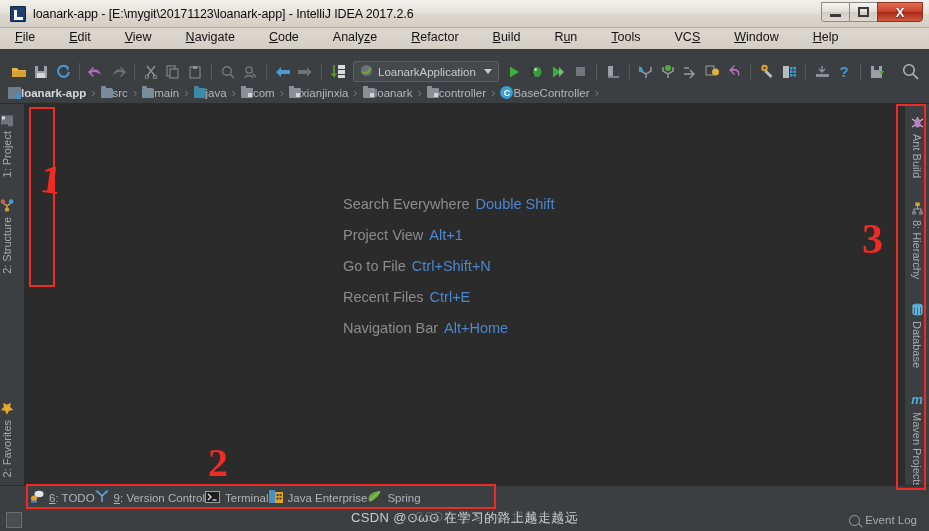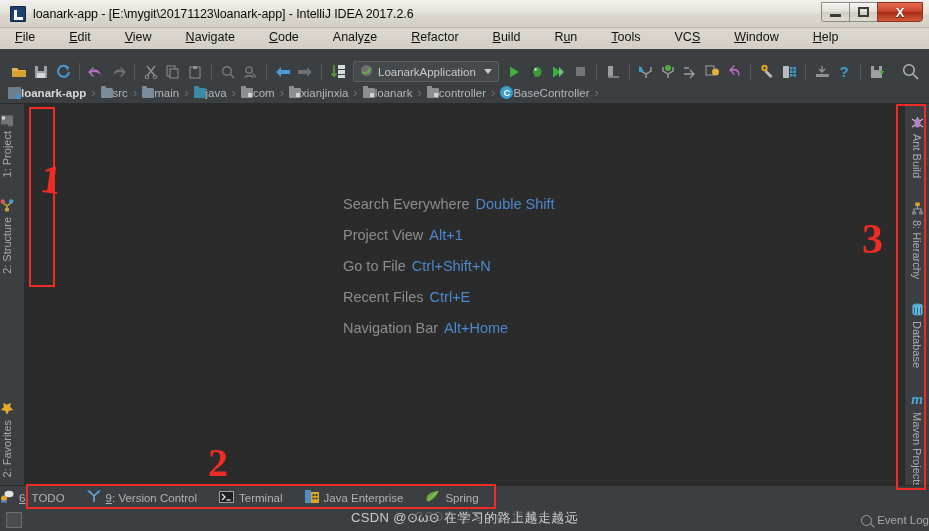--- a/index.html
+++ b/index.html
@@ -163,33 +163,34 @@
     position: absolute; left: 318px; top: 92px;
     display: flex; flex-direction: column; gap: 15px;
   }
   .hint-row { font-size: 14.5px; color: #8c8c8c; white-space: nowrap; }
   .hint-key { color: #4b88d0; margin-left: 6px; }
 
   
   .bottombar {
     position: absolute; left: 0; right: 0; bottom: 22px; height: 24px;
     background: #3c3f41; display: flex; align-items: center;
-    gap: 22px;
+    padding-left: 30px; 
     border-top: 1px solid #2b2b2b;
   }
   .tw {
     display: flex; align-items: center; gap: 5px;
     font-size: 11.5px; color: #b0b4b7; white-space: nowrap; cursor: default;
   }
   .tw u { text-decoration: underline; }
 
   .statusbar {
     position: absolute; left: 0; right: 0; bottom: 0; height: 22px;
     background: #3c3f41;
     display: flex; align-items: center; justify-content: flex-end;
+    padding-right: 12px;
     font-size: 11.5px; color: #a7abae;
   }
   .eventlog { display:flex; align-items:center; gap:5px; }
   .mag {
     width: 11px; height: 11px; border: 1.4px solid #9aa0a4; border-radius: 50%;
     position: relative; flex:none;
   }
   .mag::after { content:""; position:absolute; right:-4px; bottom:-2px; width:5px; height:1.4px; background:#9aa0a4; transform: rotate(45deg);}
   .corner-grip {
     position:absolute; left:6px; bottom:3px; width:16px; height:16px;

